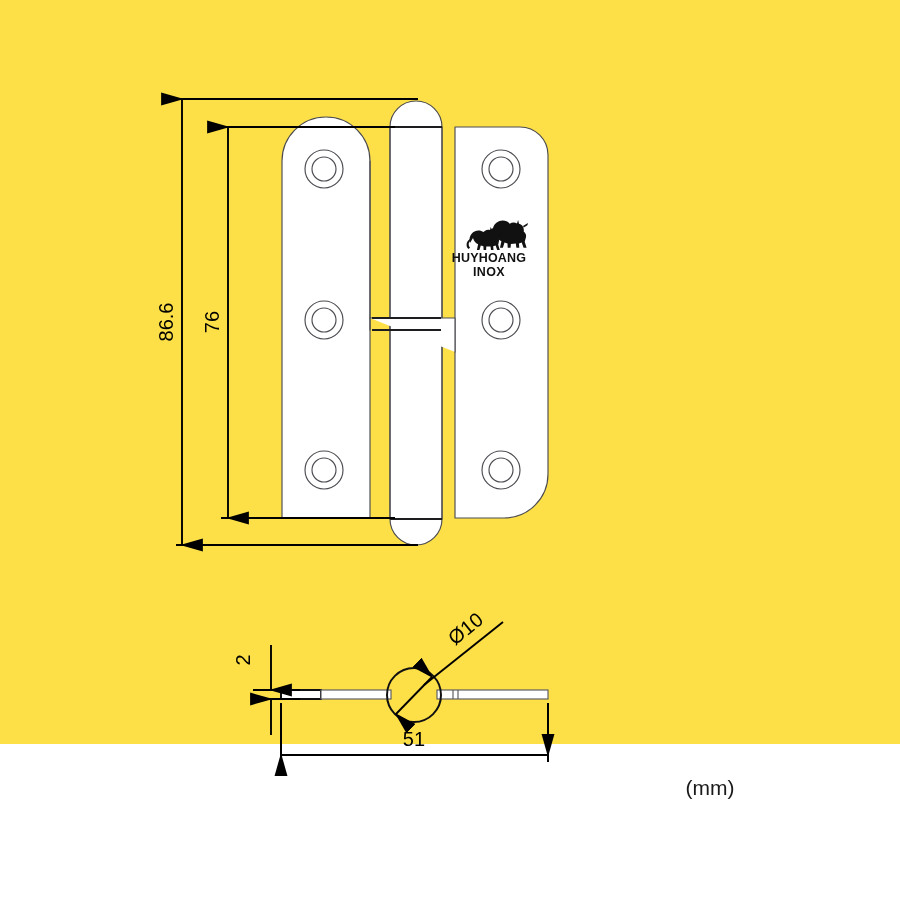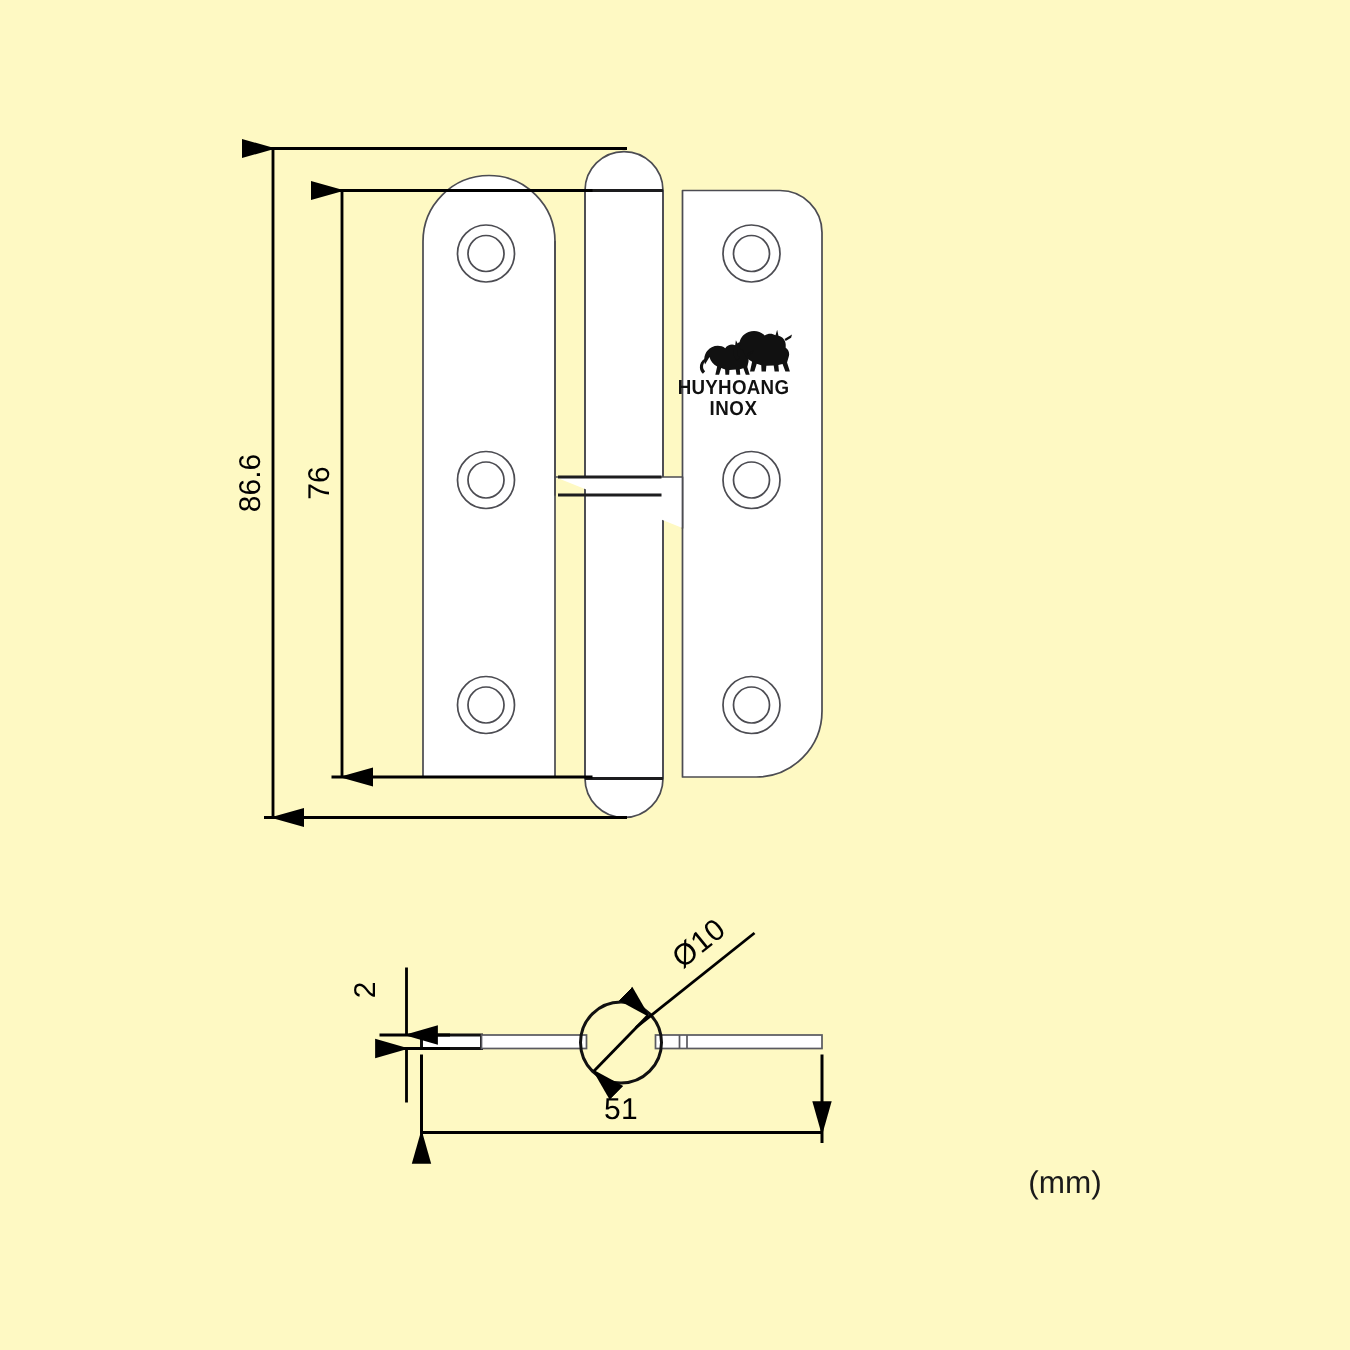--- a/index.html
+++ b/index.html
@@ -11,22 +11,22 @@
   body {
     width: 900px;
     height: 900px;
     font-family: "Liberation Sans", sans-serif;
     color: #000000;
     overflow: hidden;
   }
   #drawing-root {
     position: relative;
     width: 900px;
-    height: 900px;
-    background: #fef9c3;
+    height: 744px;
+    background: #fde047;
   }
   svg.sheet {
     display: block;
     width: 900px;
     height: 900px;
   }
   .part-outline {
     fill: #ffffff;
     stroke: #4c4c52;
     stroke-width: 1.15;

